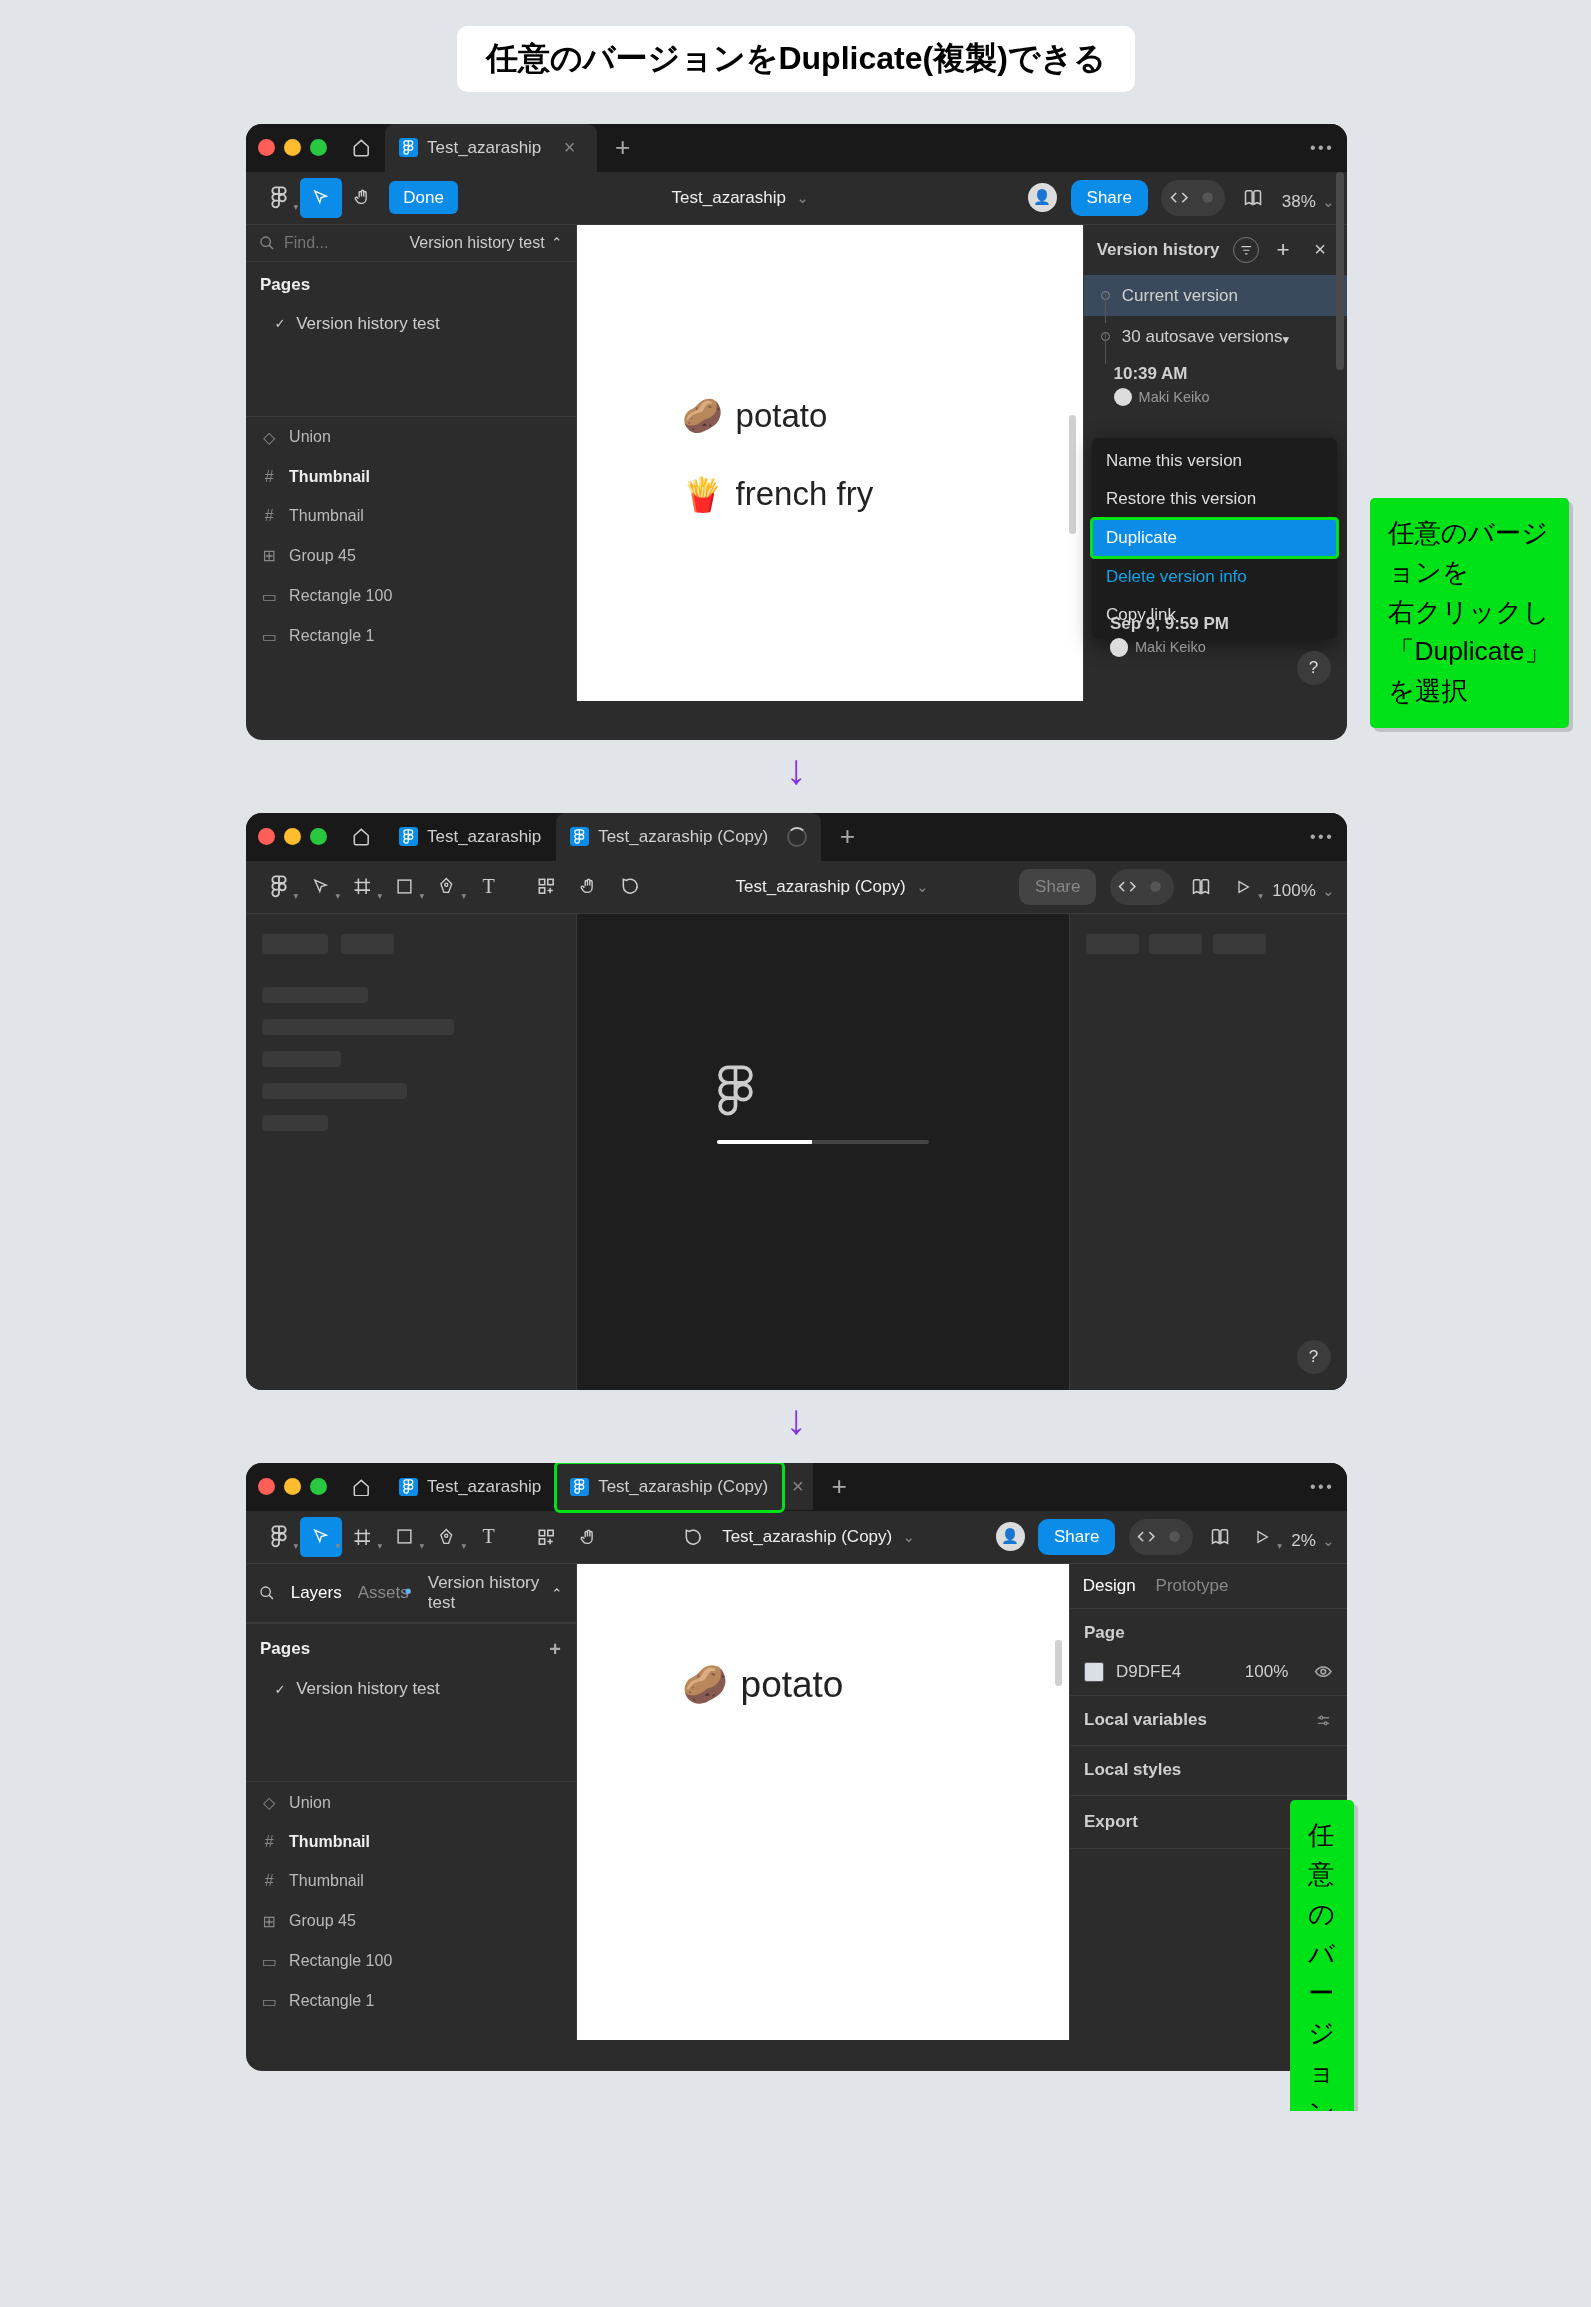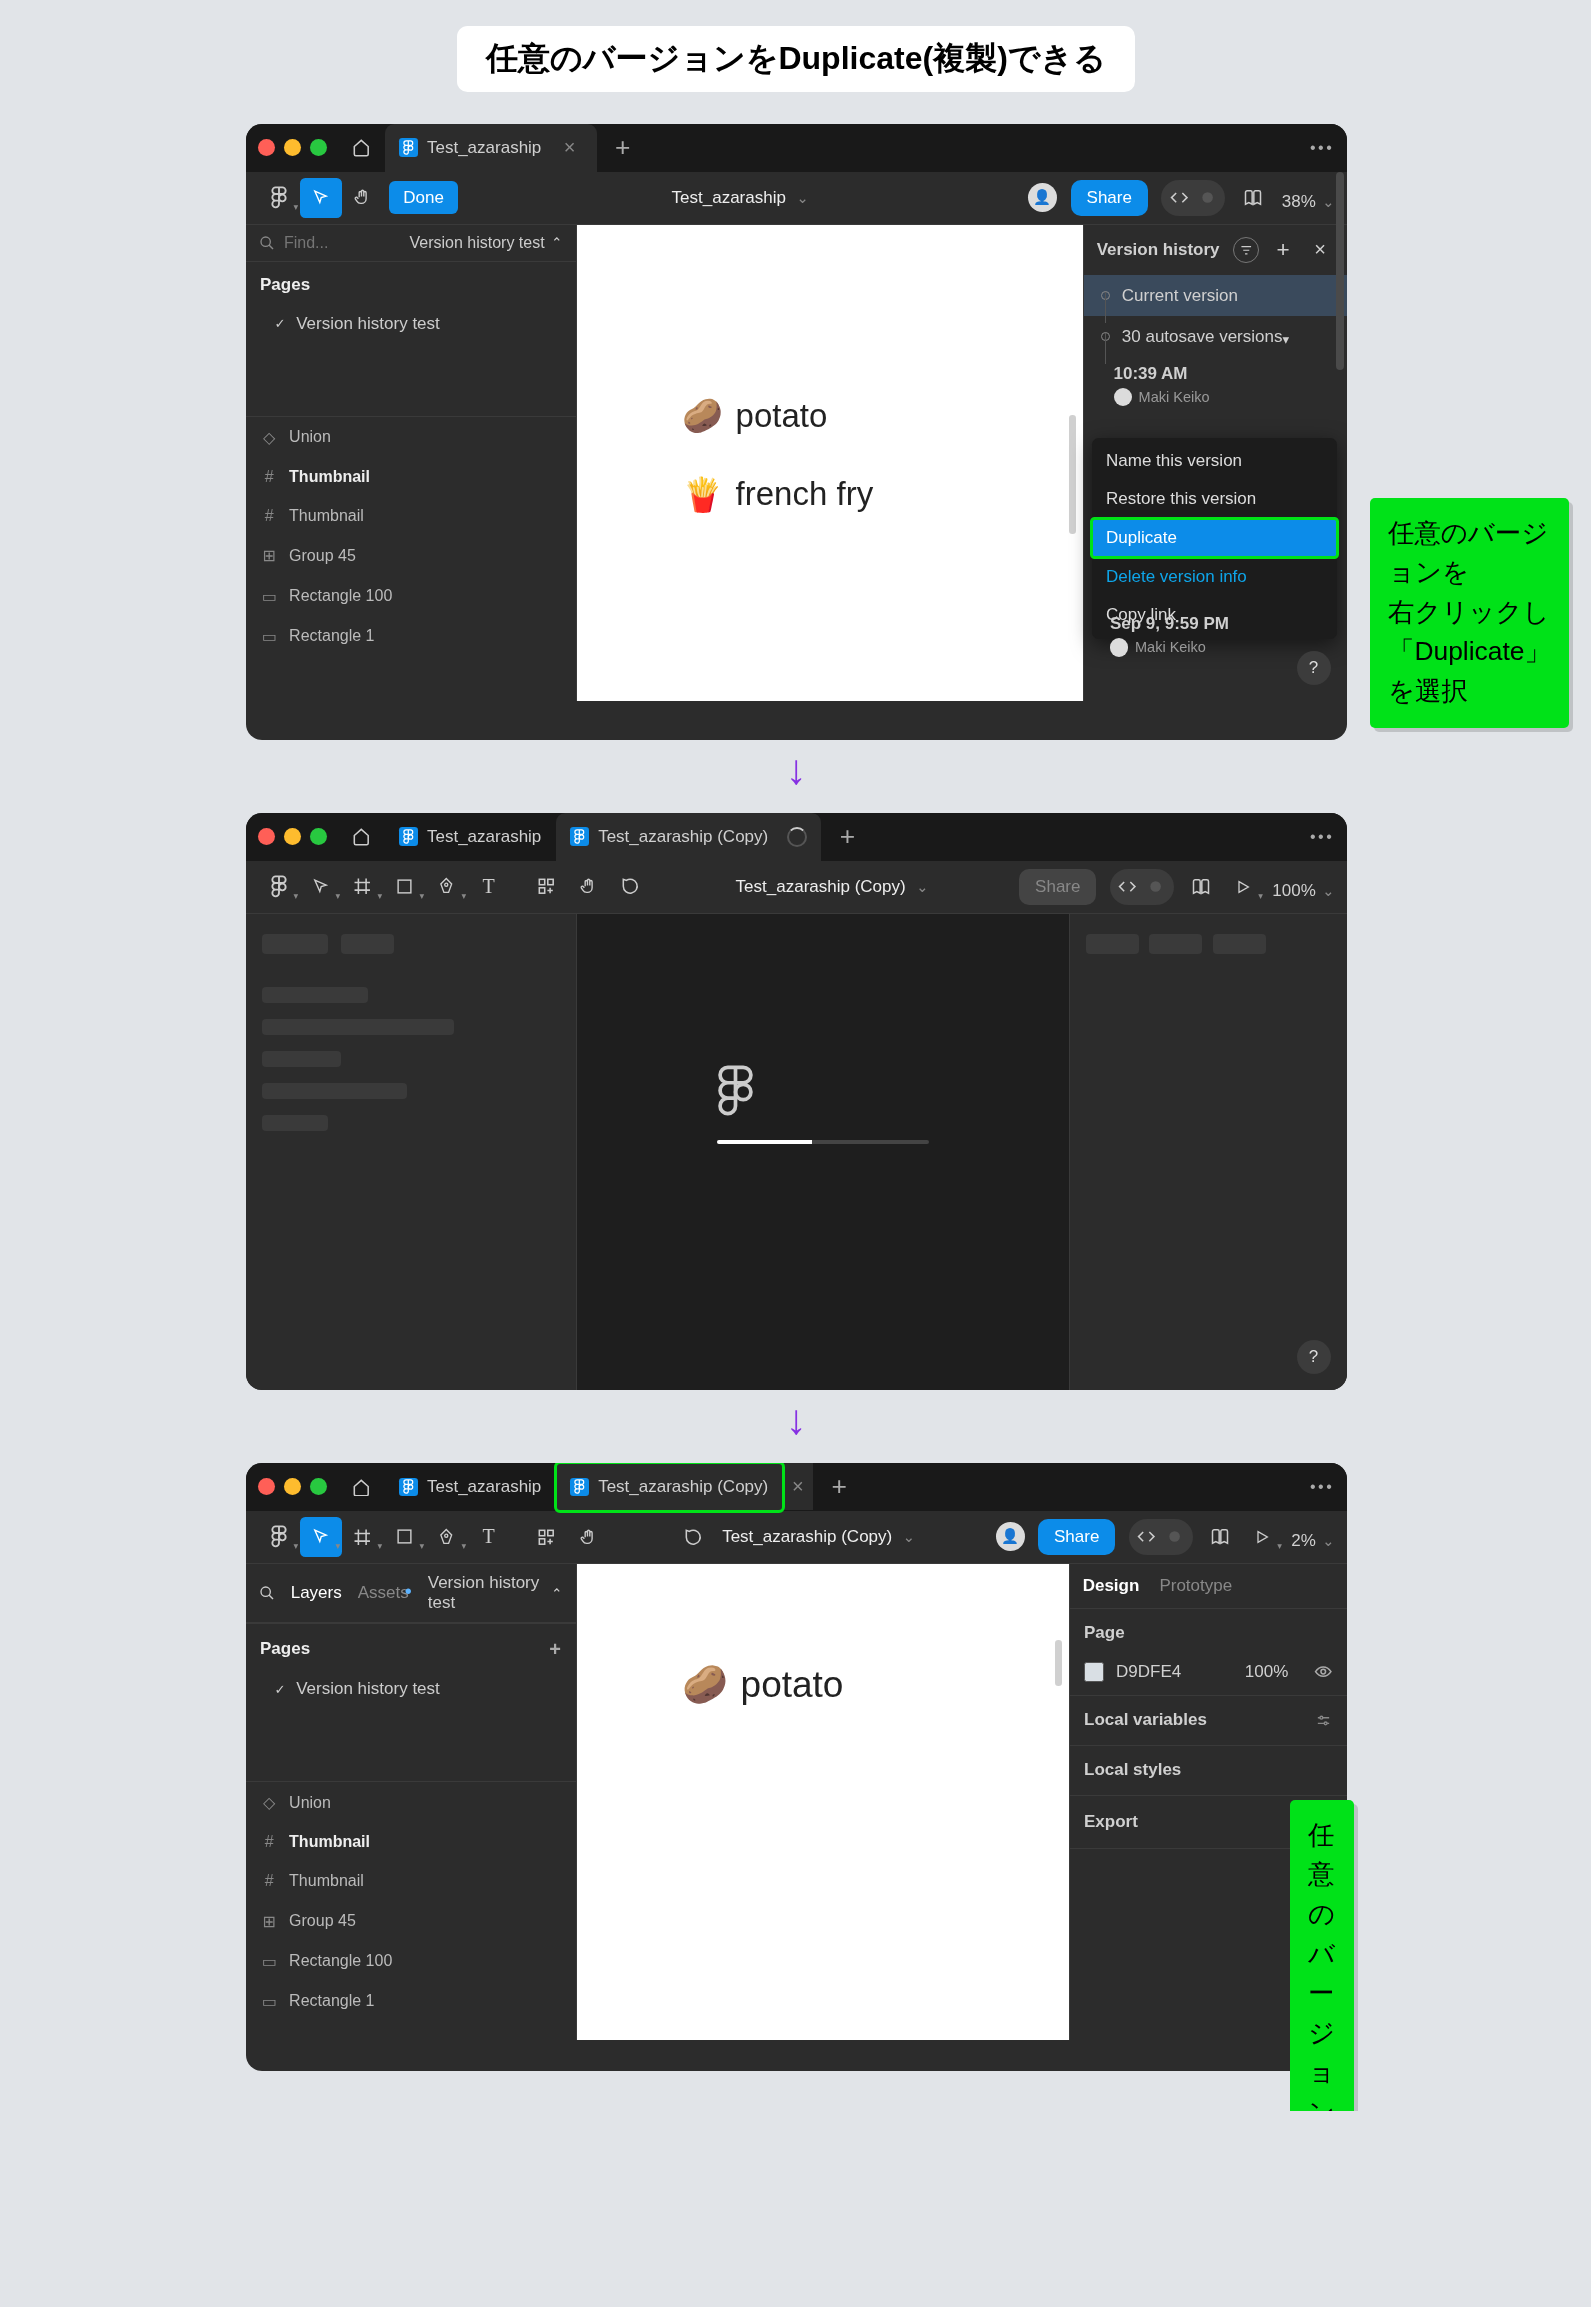--- a/index.html
+++ b/index.html
@@ -98,21 +98,21 @@
 
 .loading-center { position:absolute; top: 40%; left: 50%; transform: translate(-50%,-50%); text-align:center; }
 .loading-center svg { width: 37px; height: 56px; margin-bottom: 20px; }
 .progress { width: 212px; height: 4px; background: #444; border-radius: 2px; overflow: hidden; }
 .progress .bar { width: 45%; height: 100%; background: #fff; }
 .skel { background: #3a3a3a; border-radius: 4px; }
 
 
 .dp-tabs { display:flex; padding: 12px 13.2px; gap: 20px; border-bottom: 0.7px solid #3a3a3a; }
 .dp-tab { color: #888; font-weight: 500; }
-.dp-tab.active { color: #fff; font-weight: bold; }
+.dp-tab.active { color: #fff; }
 .dp-section { padding: 13.2px 14.5px; border-bottom: 0.7px solid #3a3a3a; display:flex; align-items:center; gap: 12px; }
 .swatch { width: 20px; height: 20px; background: #d9dfe4; border: 0.7px solid #555; border-radius: 2.6px; }
 .dp-section .pct { margin-left: auto; margin-right: 13.2px; }
 .dp-section .eye { color: #aaa; }
 .dp-row { padding: 14.5px 14.5px; border-bottom: 0.7px solid #3a3a3a; display:flex; align-items:center; }
 .dp-row .hdr { font-weight: 600; }
 .dp-row .plus { margin-left: auto; color: #888; font-size: 20px; }
 
 .right-panel.narrow { width: 264px; }
 .r-scroll { position:absolute; top: 48px; right: 2.6px; width: 8px; height: 198px; background: #4a4a4a; border-radius: 4px; }

